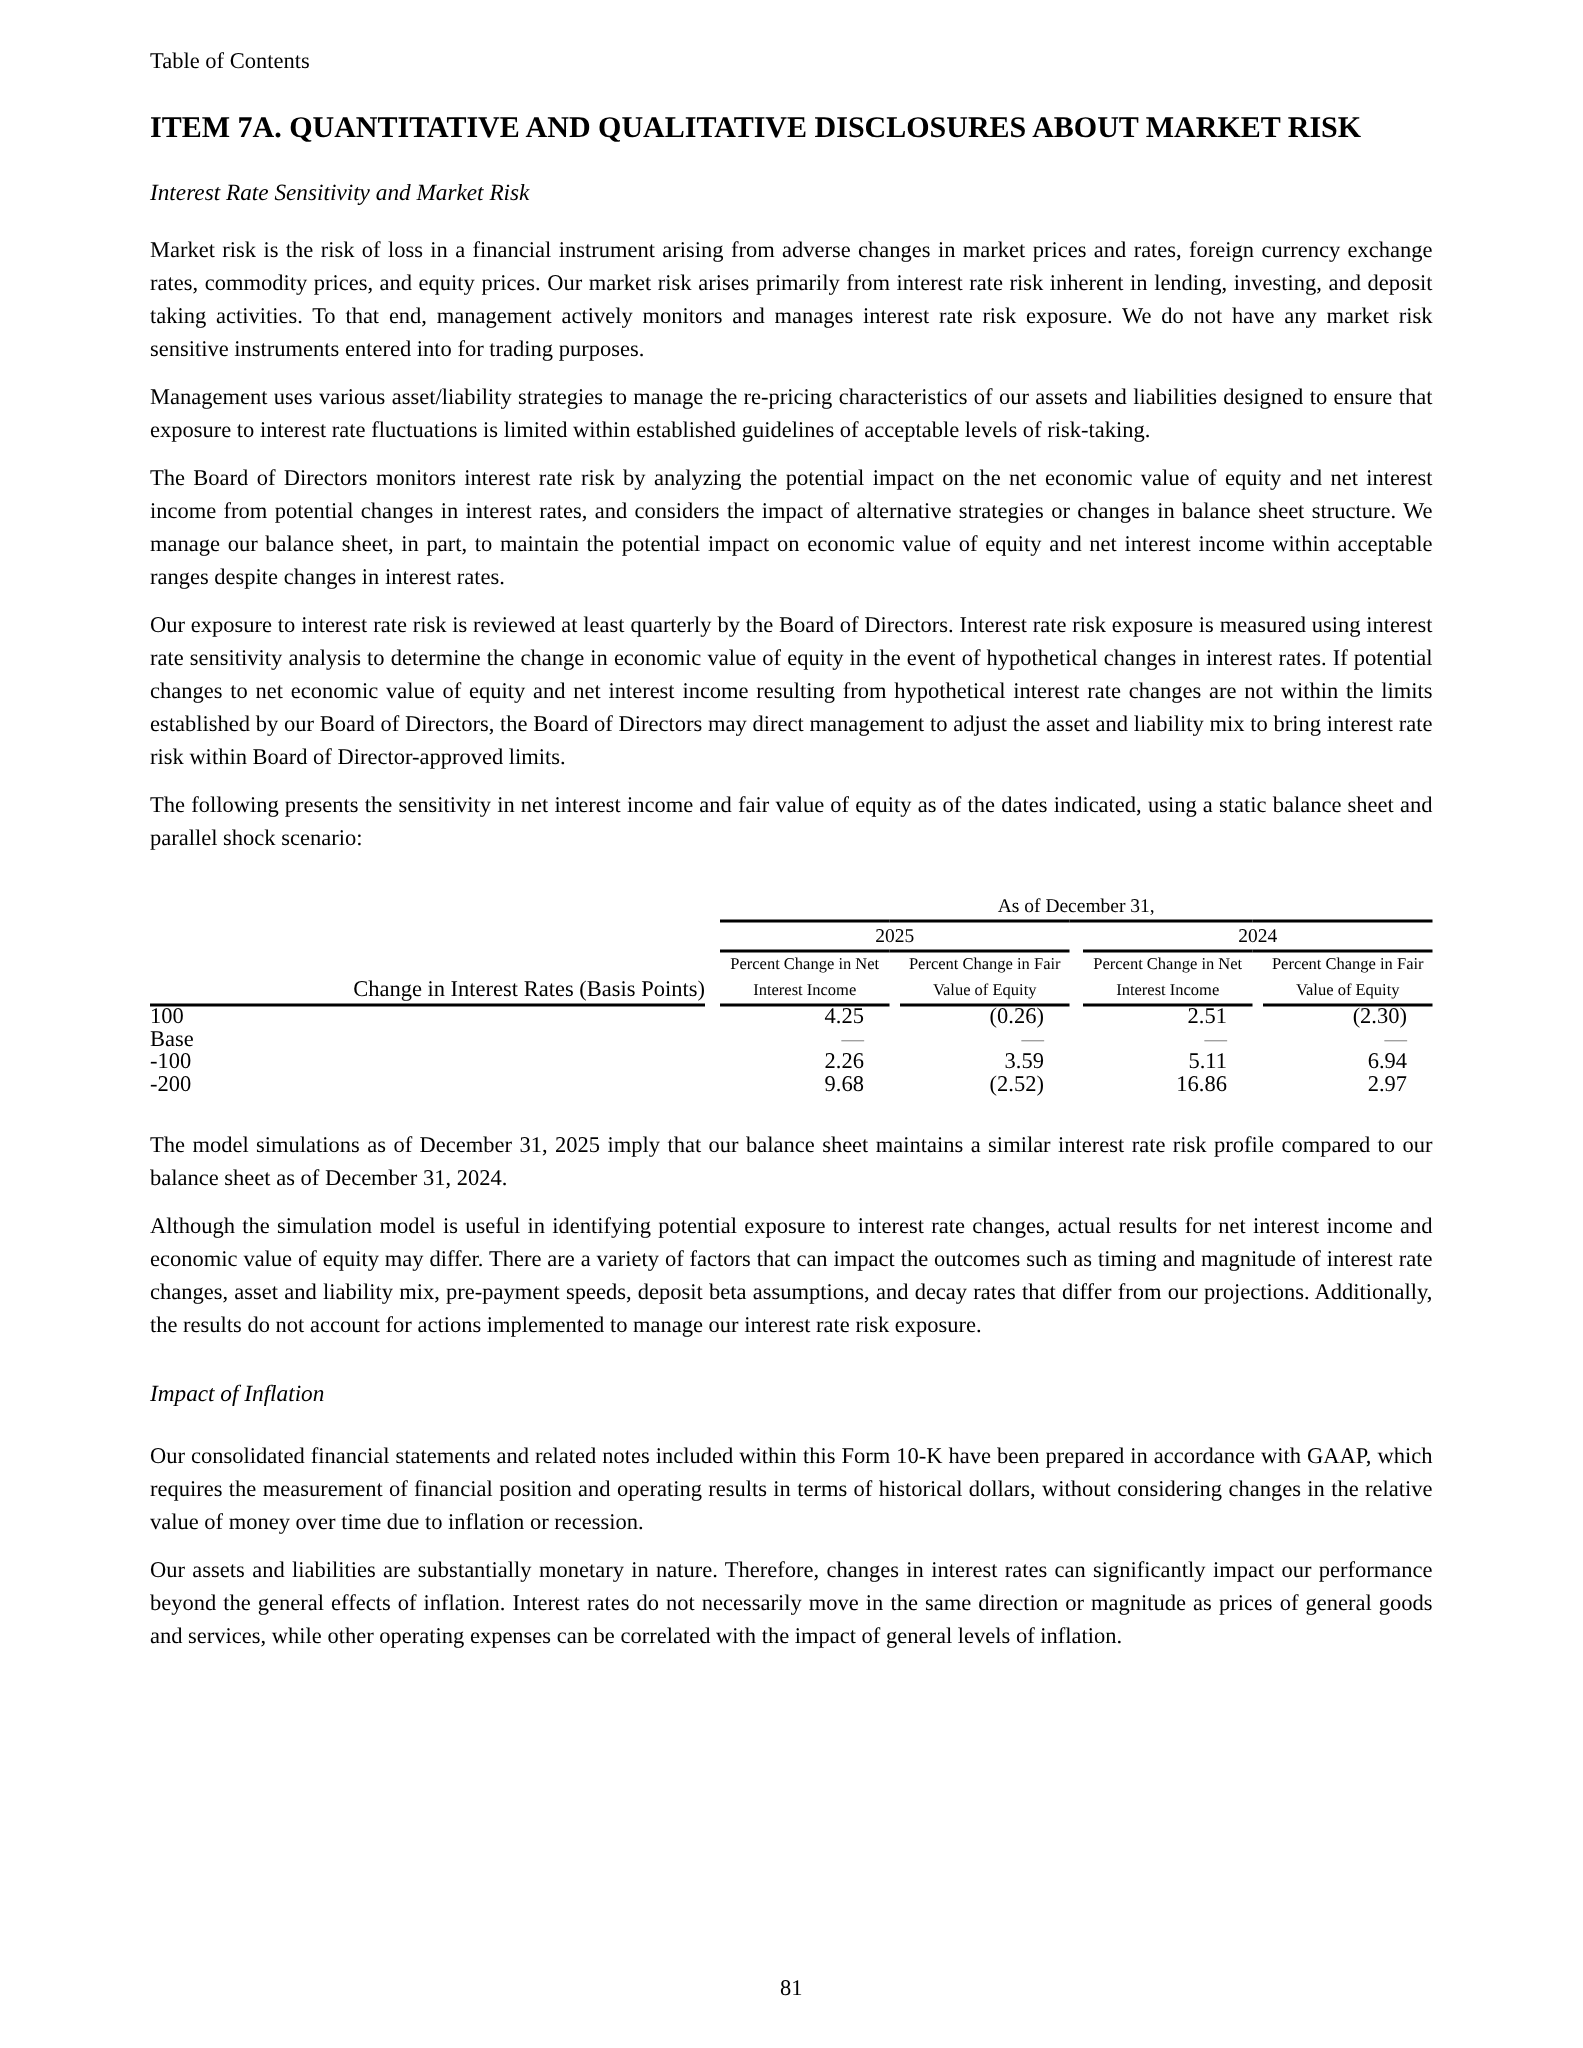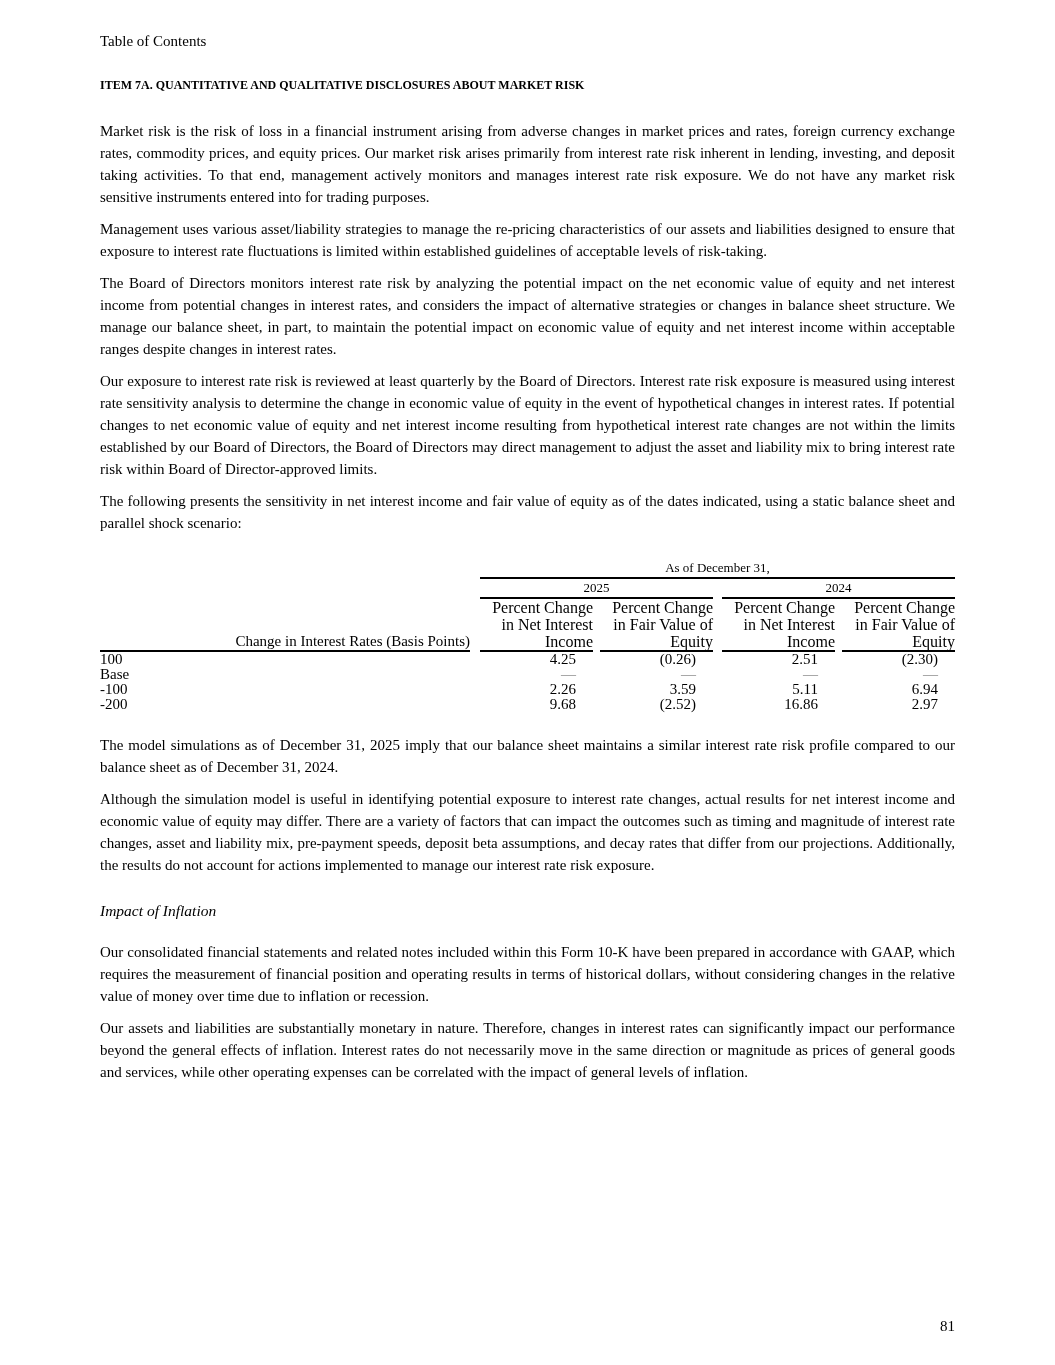--- a/index.html
+++ b/index.html
@@ -15,21 +15,21 @@
     color: #000000;
     font-size: 15px;
     background: #ffffff;
   }
   .breadcrumb {
     font-size: 15px;
     line-height: 18px;
     margin: 0 0 26px 0;
   }
   h1.item-heading {
-    font-size: 12px;
+    font-size: 20px;
     font-weight: bold;
     line-height: 19px;
     margin: 0 0 25px 0;
   }
   .section-title {
     font-style: italic;
     font-size: 15.5px;
     line-height: 18px;
     margin: 0 0 18px 0;
   }
@@ -58,23 +58,23 @@
   }
   .rule-b { border-bottom: 2px solid #000; }
   .span-h {
     text-align: center;
     font-weight: bold;
     font-size: 13px;
     padding-bottom: 3px;
     line-height: 18px;
   }
   .col-h {
-    text-align: right;
-    font-weight: bold;
-    font-size: 16px;
+    text-align: center;
+    font-weight: bold;
+    font-size: 11px;
     line-height: 17px;
     padding-bottom: 4px;
     padding-top: 6px;
   }
   .label-h {
     text-align: right;
     font-weight: bold;
     font-size: 15px;
     line-height: 17px;
     padding-bottom: 4px;
@@ -95,34 +95,35 @@
   .cell-suffix {
     display: inline-block;
     width: 17px;
     white-space: pre;
     text-align: left;
   }
   td.muted { color: #8c8c8c; }
 
   .page-number {
     margin-top: auto;
-    text-align: right;
+    text-align: center;
     font-size: 15px;
     padding: 12px 0 14px 0;
   }
 </style>
 </head>
 <body>
 
 <div class="page">
 
   <div class="breadcrumb">Table of Contents</div>
 
   <h1 class="item-heading">ITEM 7A. QUANTITATIVE AND QUALITATIVE DISCLOSURES ABOUT MARKET RISK</h1>
 
+  <div class="section-title">Interest Rate Sensitivity and Market Risk</div>
 
   <p class="body-para">Market risk is the risk of loss in a financial instrument arising from adverse changes in market prices and rates, foreign currency exchange rates, commodity prices, and equity prices. Our market risk arises primarily from interest rate risk inherent in lending, investing, and deposit taking activities. To that end, management actively monitors and manages interest rate risk exposure. We do not have any market risk sensitive instruments entered into for trading purposes.</p>
   <p class="body-para">Management uses various asset/liability strategies to manage the re-pricing characteristics of our assets and liabilities designed to ensure that exposure to interest rate fluctuations is limited within established guidelines of acceptable levels of risk-taking.</p>
   <p class="body-para">The Board of Directors monitors interest rate risk by analyzing the potential impact on the net economic value of equity and net interest income from potential changes in interest rates, and considers the impact of alternative strategies or changes in balance sheet structure. We manage our balance sheet, in part, to maintain the potential impact on economic value of equity and net interest income within acceptable ranges despite changes in interest rates.</p>
   <p class="body-para">Our exposure to interest rate risk is reviewed at least quarterly by the Board of Directors. Interest rate risk exposure is measured using interest rate sensitivity analysis to determine the change in economic value of equity in the event of hypothetical changes in interest rates. If potential changes to net economic value of equity and net interest income resulting from hypothetical interest rate changes are not within the limits established by our Board of Directors, the Board of Directors may direct management to adjust the asset and liability mix to bring interest rate risk within Board of Director-approved limits.</p>
   <p class="body-para">The following presents the sensitivity in net interest income and fair value of equity as of the dates indicated, using a static balance sheet and parallel shock scenario:</p>
 
   <div class="tablewrap">
     <table class="sens">
       <colgroup>

